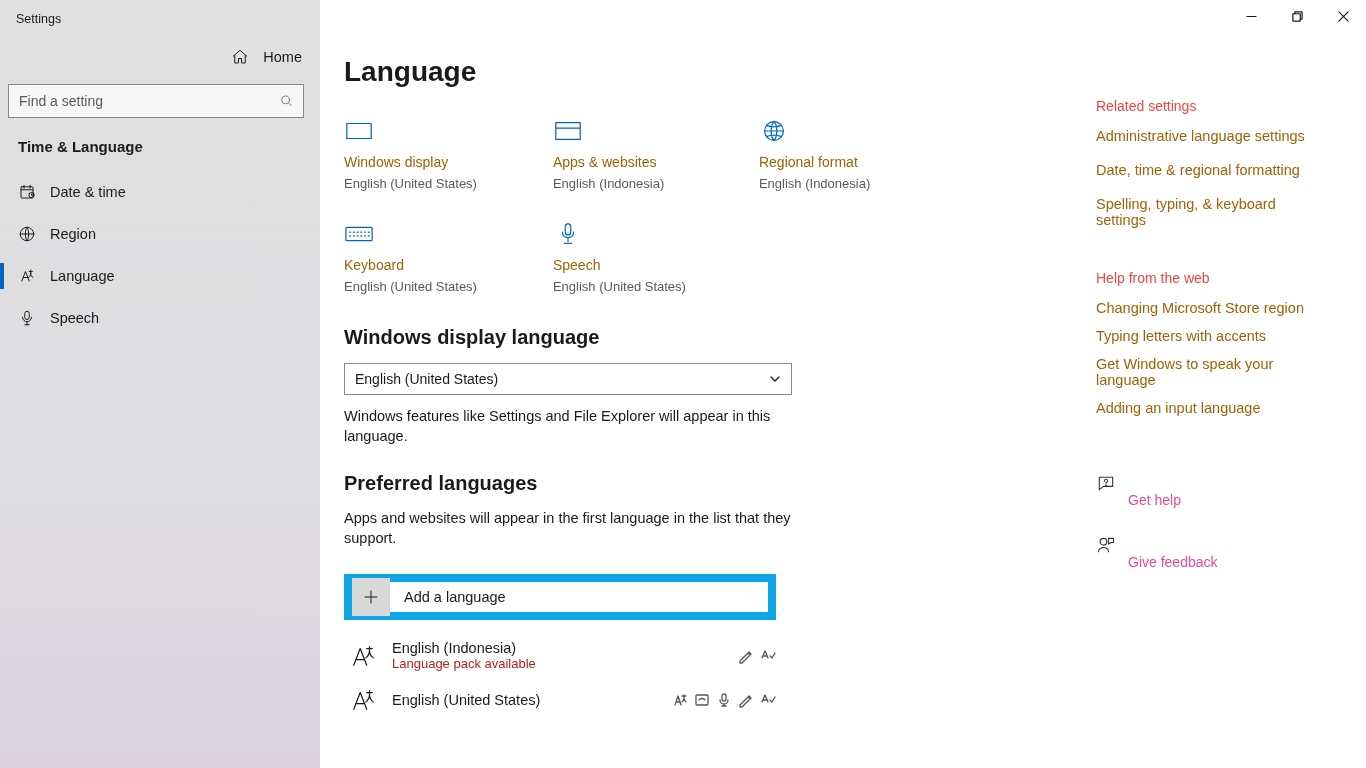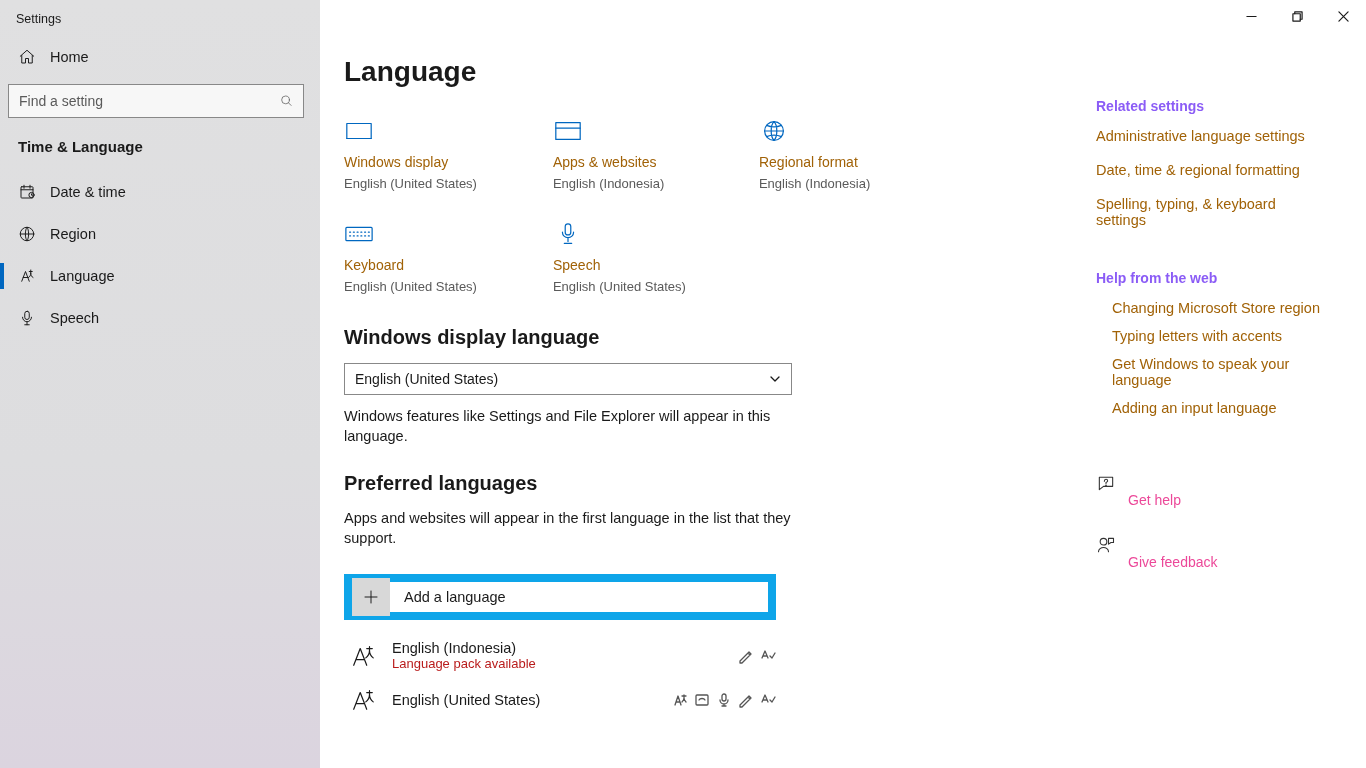--- a/index.html
+++ b/index.html
@@ -23,20 +23,21 @@
   .sidebar .app-title {
     padding: 4px 16px 12px 16px;
     font-size: 12.5px;
   }
   .home-row {
     display: flex;
     align-items: center;
     gap: 14px;
     padding: 10px 18px;
     cursor: pointer;
+    justify-content: flex-end;
   }
   .home-row .ic { width: 18px; height: 18px; }
   .home-row span.lbl { font-size: 14.5px; }
   .search-wrap {
     padding: 8px 16px 12px 8px;
   }
   .search-box {
     display: flex;
     align-items: center;
     justify-content: space-between;
@@ -188,32 +189,32 @@
   }
   .pref-item .langic { width: 30px; height: 26px; }
   .pref-item .textcol { flex:1; }
   .pref-item .pname { font-size: 14.5px; }
   .pref-item .psub  { font-size: 13px; color: #b91c1c; }
   .pref-item .pright { display:flex; gap:6px; color:#555;}
   .pref-item .pright svg{width:16px;height:16px;}
 
   .right h3 {
     font-size: 14px;
-    font-weight: 700;
+    font-weight: 400;
     margin-bottom: 14px;
-    color:#8b5cf6;
+    color:#ef4444;
   }
   .right .link {
     font-size: 14.5px;
     color: #a16207;
     margin-bottom: 18px;
     cursor: pointer;
   }
   .right .rs-group{ margin-bottom: 42px;}
-  .right .hl{ margin-bottom:12px;margin-left:16px;}
+  .right .hl{ margin-bottom:12px;}
   .help-row{
     display:flex; align-items:center; gap:12px;
     margin-bottom:12px; cursor:pointer;
   }
   .help-row .hic{width:20px;height:20px;color:#333;}
   .help-row .htxt{color:#ec4899; font-size:14px;margin-top:34px;}
   svg{stroke:currentColor; fill:none; stroke-width:1.3; stroke-linecap:round; stroke-linejoin:round;}
 </style>
 </head>
 <body>

